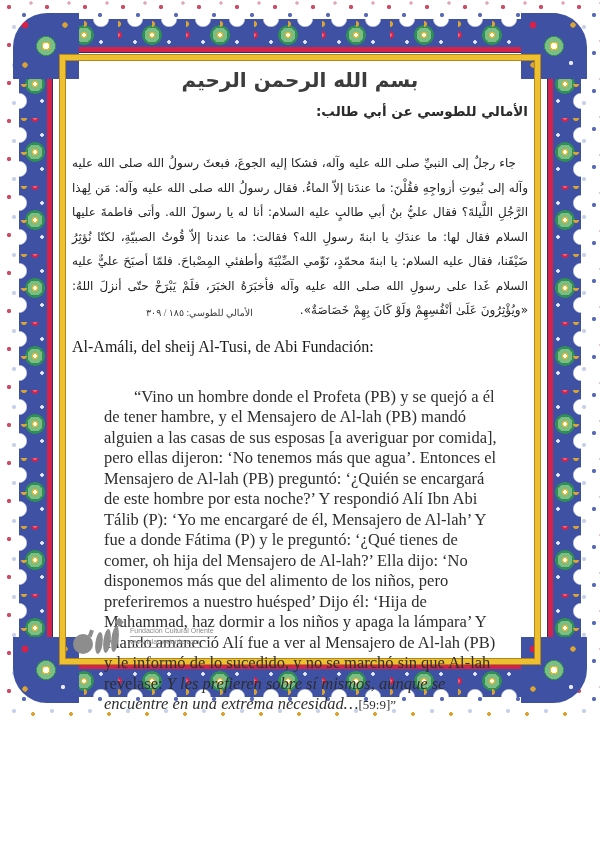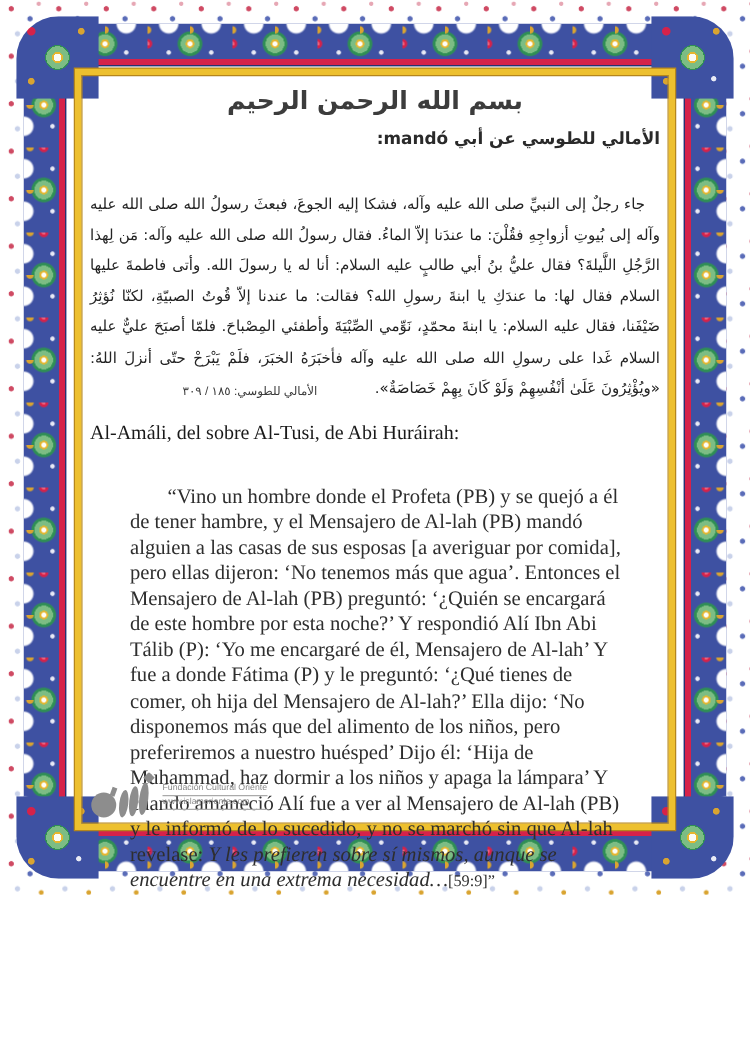--- a/index.html
+++ b/index.html
@@ -82,21 +82,21 @@
 
   
   .content{position:absolute;left:70px;top:62px;right:70px;bottom:58px;color:#222222;}
   .bismillah{position:absolute;top:6px;left:0;right:0;text-align:center;
     font-family:"DejaVu Sans", sans-serif;font-size:20px;font-weight:700;color:#3c3c3c;direction:rtl;}
   .ar-title{position:absolute;top:41px;right:2px;left:0;text-align:right;direction:rtl;
     font-family:"DejaVu Sans", sans-serif;font-size:13.5px;font-weight:700;color:#2a2a2a;}
   .ar-body{position:absolute;top:72px;left:2px;right:2px;direction:rtl;text-align:justify;
     font-family:"DejaVu Sans", sans-serif;font-size:12px;line-height:24.5px;color:#242424;text-indent:12px;margin-top:17px;}
   .ar-cite{position:absolute;top:245px;left:76px;direction:rtl;
-    font-family:Liberation Sans, sans-serif;font-size:9.5px;color:#3a3a3a;}
+    font-family:Liberation Serif, serif;font-size:9.5px;color:#3a3a3a;}
   .es-heading{position:absolute;top:276px;left:2px;font-size:16px;color:#1a1a1a;}
   .es-heading .it{}
   .quote{position:absolute;top:308px;left:34px;width:396px;
     font-size:16.5px;line-height:20.5px;color:#2e2e2e;text-indent:30px;text-align:left;}
   .quote .verse{font-style:italic;}
   .quote .ref{font-style:normal;font-size:13px;margin-top:40px;}
 
   
   .footer{position:absolute;left:2px;right:2px;bottom:2px;height:42px;}
   .logo{position:absolute;left:0;bottom:0;display:flex;align-items:center;gap:6px;}
@@ -121,27 +121,27 @@
   <div class="corner tl"></div>
   <div class="corner tr"></div>
   <div class="corner bl"></div>
   <div class="corner br"></div>
   <div class="gold-frame"></div>
 
   <div class="content">
 
     <div class="bismillah">بسم الله الرحمن الرحيم</div>
 
-    <div class="ar-title">الأمالي للطوسي عن أبي mandó:</div>
+    <div class="ar-title">الأمالي للطوسي عن أبي طالب:</div>
 
     <div class="ar-body">جاء رجلٌ إلى النبيِّ صلى الله عليه وآله، فشكا إليه الجوعَ، فبعثَ رسولُ الله صلى الله عليه وآله إلى بُيوتِ أزواجِهِ فقُلْنَ: ما عندَنا إلاّ الماءُ. فقال رسولُ الله صلى الله عليه وآله: مَن لِهذا الرَّجُلِ اللَّيلةَ؟ فقال عليُّ بنُ أبي طالبٍ عليه السلام: أنا له يا رسولَ الله. وأتى فاطمةَ عليها السلام فقال لها: ما عندَكِ يا ابنةَ رسولِ الله؟ فقالت: ما عندنا إلاّ قُوتُ الصبيّةِ، لكنّا نُؤثِرُ ضَيْفَنا، فقال عليه السلام: يا ابنةَ محمّدٍ، نَوِّمي الصِّبْيَةَ وأطفئي المِصْباحَ. فلمّا أصبَحَ عليٌّ عليه السلام غَدا على رسولِ الله صلى الله عليه وآله فأخبَرَهُ الخبَرَ، فلَمْ يَبْرَحْ حتّى أنزلَ اللهُ: «ويُؤْثِرُونَ عَلَىٰ أنْفُسِهِمْ وَلَوْ كَانَ بِهِمْ خَصَاصَةٌ».</div>
 
     <div class="ar-cite">الأمالي للطوسي: ١٨٥ / ٣٠٩</div>
 
-    <div class="es-heading"><span class="it">Al-Amáli</span><span>, del sobre Al-Tusi, de Abi Huráirah:</span></div>
+    <div class="es-heading"><span class="it">Al-Amáli</span><span>, del sheij Al-Tusi, de Abi Fundación:</span></div>
 
     <p class="quote"><span>“Vino un hombre donde el Profeta (PB) y se quejó a él de tener hambre, y el Mensajero de Al-lah (PB) mandó alguien a las casas de sus esposas [a averiguar por comida], pero ellas dijeron: ‘No tenemos más que agua’. Entonces el Mensajero de Al-lah (PB) preguntó: ‘¿Quién se encargará de este hombre por esta noche?’ Y respondió Alí Ibn Abi Tálib (P): ‘Yo me encargaré de él, Mensajero de Al-lah’ Y fue a donde Fátima (P) y le preguntó: ‘¿Qué tienes de comer, oh hija del Mensajero de Al-lah?’ Ella dijo: ‘No disponemos más que del alimento de los niños, pero preferiremos a nuestro huésped’ Dijo él: ‘Hija de Muhammad, haz dormir a los niños y apaga la lámpara’ Y cuando amaneció Alí fue a ver al Mensajero de Al-lah (PB) y le informó de lo sucedido, y no se marchó sin que Al-lah revelase: </span><span class="verse">Y les prefieren sobre sí mismos, aunque se encuentre en una extrema necesidad…</span><span class="ref">[59:9]”</span></p>
 
     <div class="footer">
       <div class="logo">
         <svg width="52" height="38" viewBox="0 0 52 38" aria-hidden="true">
           <circle cx="11" cy="26" r="10" fill="#8d8d8d"></circle>
           <rect x="17" y="12" width="4" height="7" fill="#8d8d8d" transform="rotate(20 19 15)"></rect>
           <ellipse cx="27" cy="25" rx="3.6" ry="11" fill="#8d8d8d" transform="rotate(7 27 25)"></ellipse>
           <ellipse cx="35" cy="23" rx="3.6" ry="12" fill="#8d8d8d" transform="rotate(7 35 23)"></ellipse>

